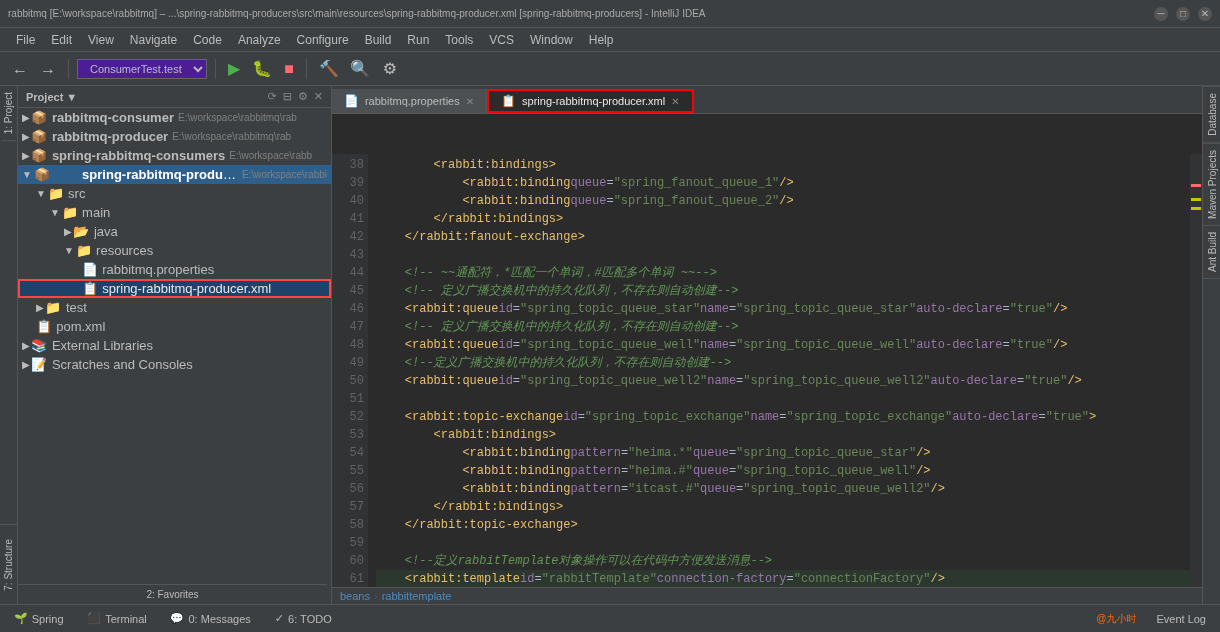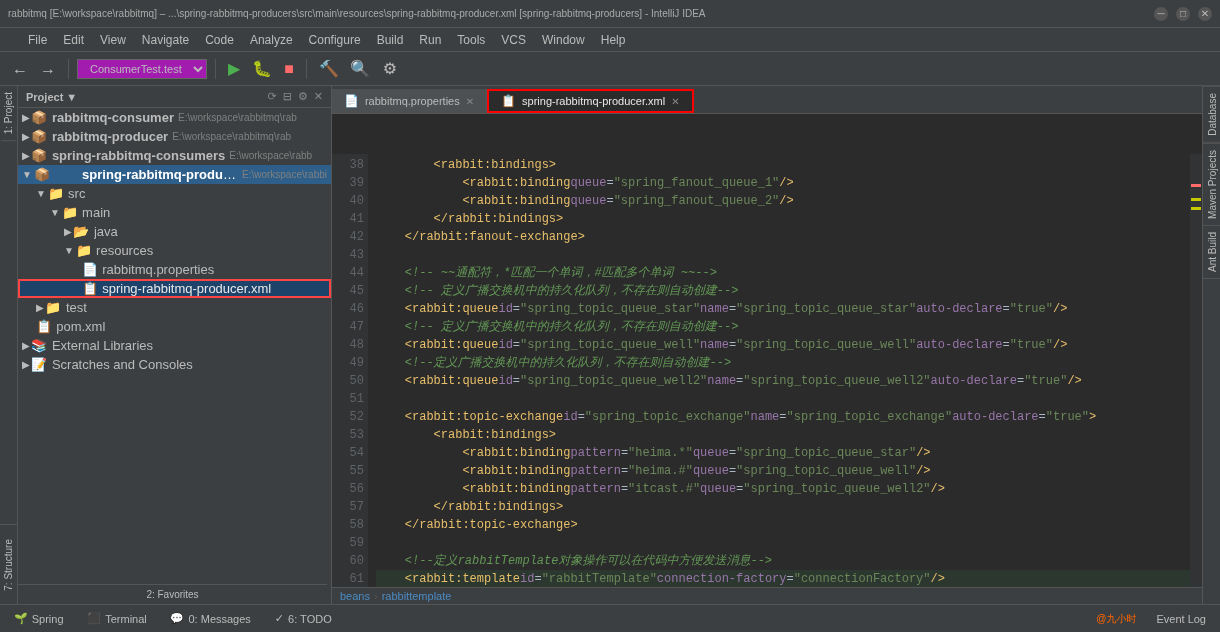--- a/index.html
+++ b/index.html
@@ -7,28 +7,28 @@
     
     
     #titlebar { background: #3c3f41; height: 28px; display: flex; align-items: center; padding: 0 8px; color: #bbbbbb; font-size: 11px; font-family: Arial, sans-serif; border-bottom: 1px solid #555; }
     #titlebar .win-controls { display: flex; gap: 8px; }
     #titlebar .win-btn { width: 14px; height: 14px; border-radius: 50%; display: flex; align-items: center; justify-content: center; font-size: 10px; cursor: pointer; }
     .win-min { background: #555; }
     .win-max { background: #555; }
     .win-close { background: #555; }
 
     
-    #menubar { background: #3c3f41; height: 24px; display: flex; align-items: center; padding: 0 20px; border-bottom: 1px solid #555; font-family: Arial, sans-serif; font-size: 12px; color: #bbbbbb; }
+    #menubar { background: #3c3f41; height: 24px; display: flex; align-items: center; padding: 0 8px; border-bottom: 1px solid #555; font-family: Arial, sans-serif; font-size: 12px; color: #bbbbbb; }
     .menu-item { padding: 2px 8px; cursor: pointer; }
 
     
     #toolbar { background: #3c3f41; height: 34px; display: flex; align-items: center; padding: 0 8px; gap: 4px; border-bottom: 1px solid #555; }
     .toolbar-btn { background: none; border: none; color: #bbbbbb; cursor: pointer; padding: 2px 4px; font-size: 16px; }
     .toolbar-separator { width: 1px; height: 20px; background: #555; margin: 0 4px; }
-    .run-config { background: #a21caf; border: 1px solid #666; color: #bbbbbb; padding: 2px 8px; font-size: 11px; font-family: Arial, sans-serif; cursor: pointer; }
+    .run-config { background: #4c1d95; border: 1px solid #666; color: #bbbbbb; padding: 2px 8px; font-size: 11px; font-family: Arial, sans-serif; cursor: pointer; }
 
     
     #main { display: flex; height: calc(632px - 28px - 24px - 34px - 28px); }
 
     
     #sidebar { width: 314px; background: #3c3f41; border-right: 1px solid #555; display: flex; flex-direction: column; overflow: hidden; position: relative; justify-content: space-between; }
     
     
     .sidebar-tab-header { background: #3c3f41; padding: 4px 8px; font-size: 11px; font-family: Arial, sans-serif; color: #bbbbbb; display: flex; align-items: center; justify-content: space-between; border-bottom: 1px solid #555; }
     .sidebar-tab-label { font-weight: bold; }

